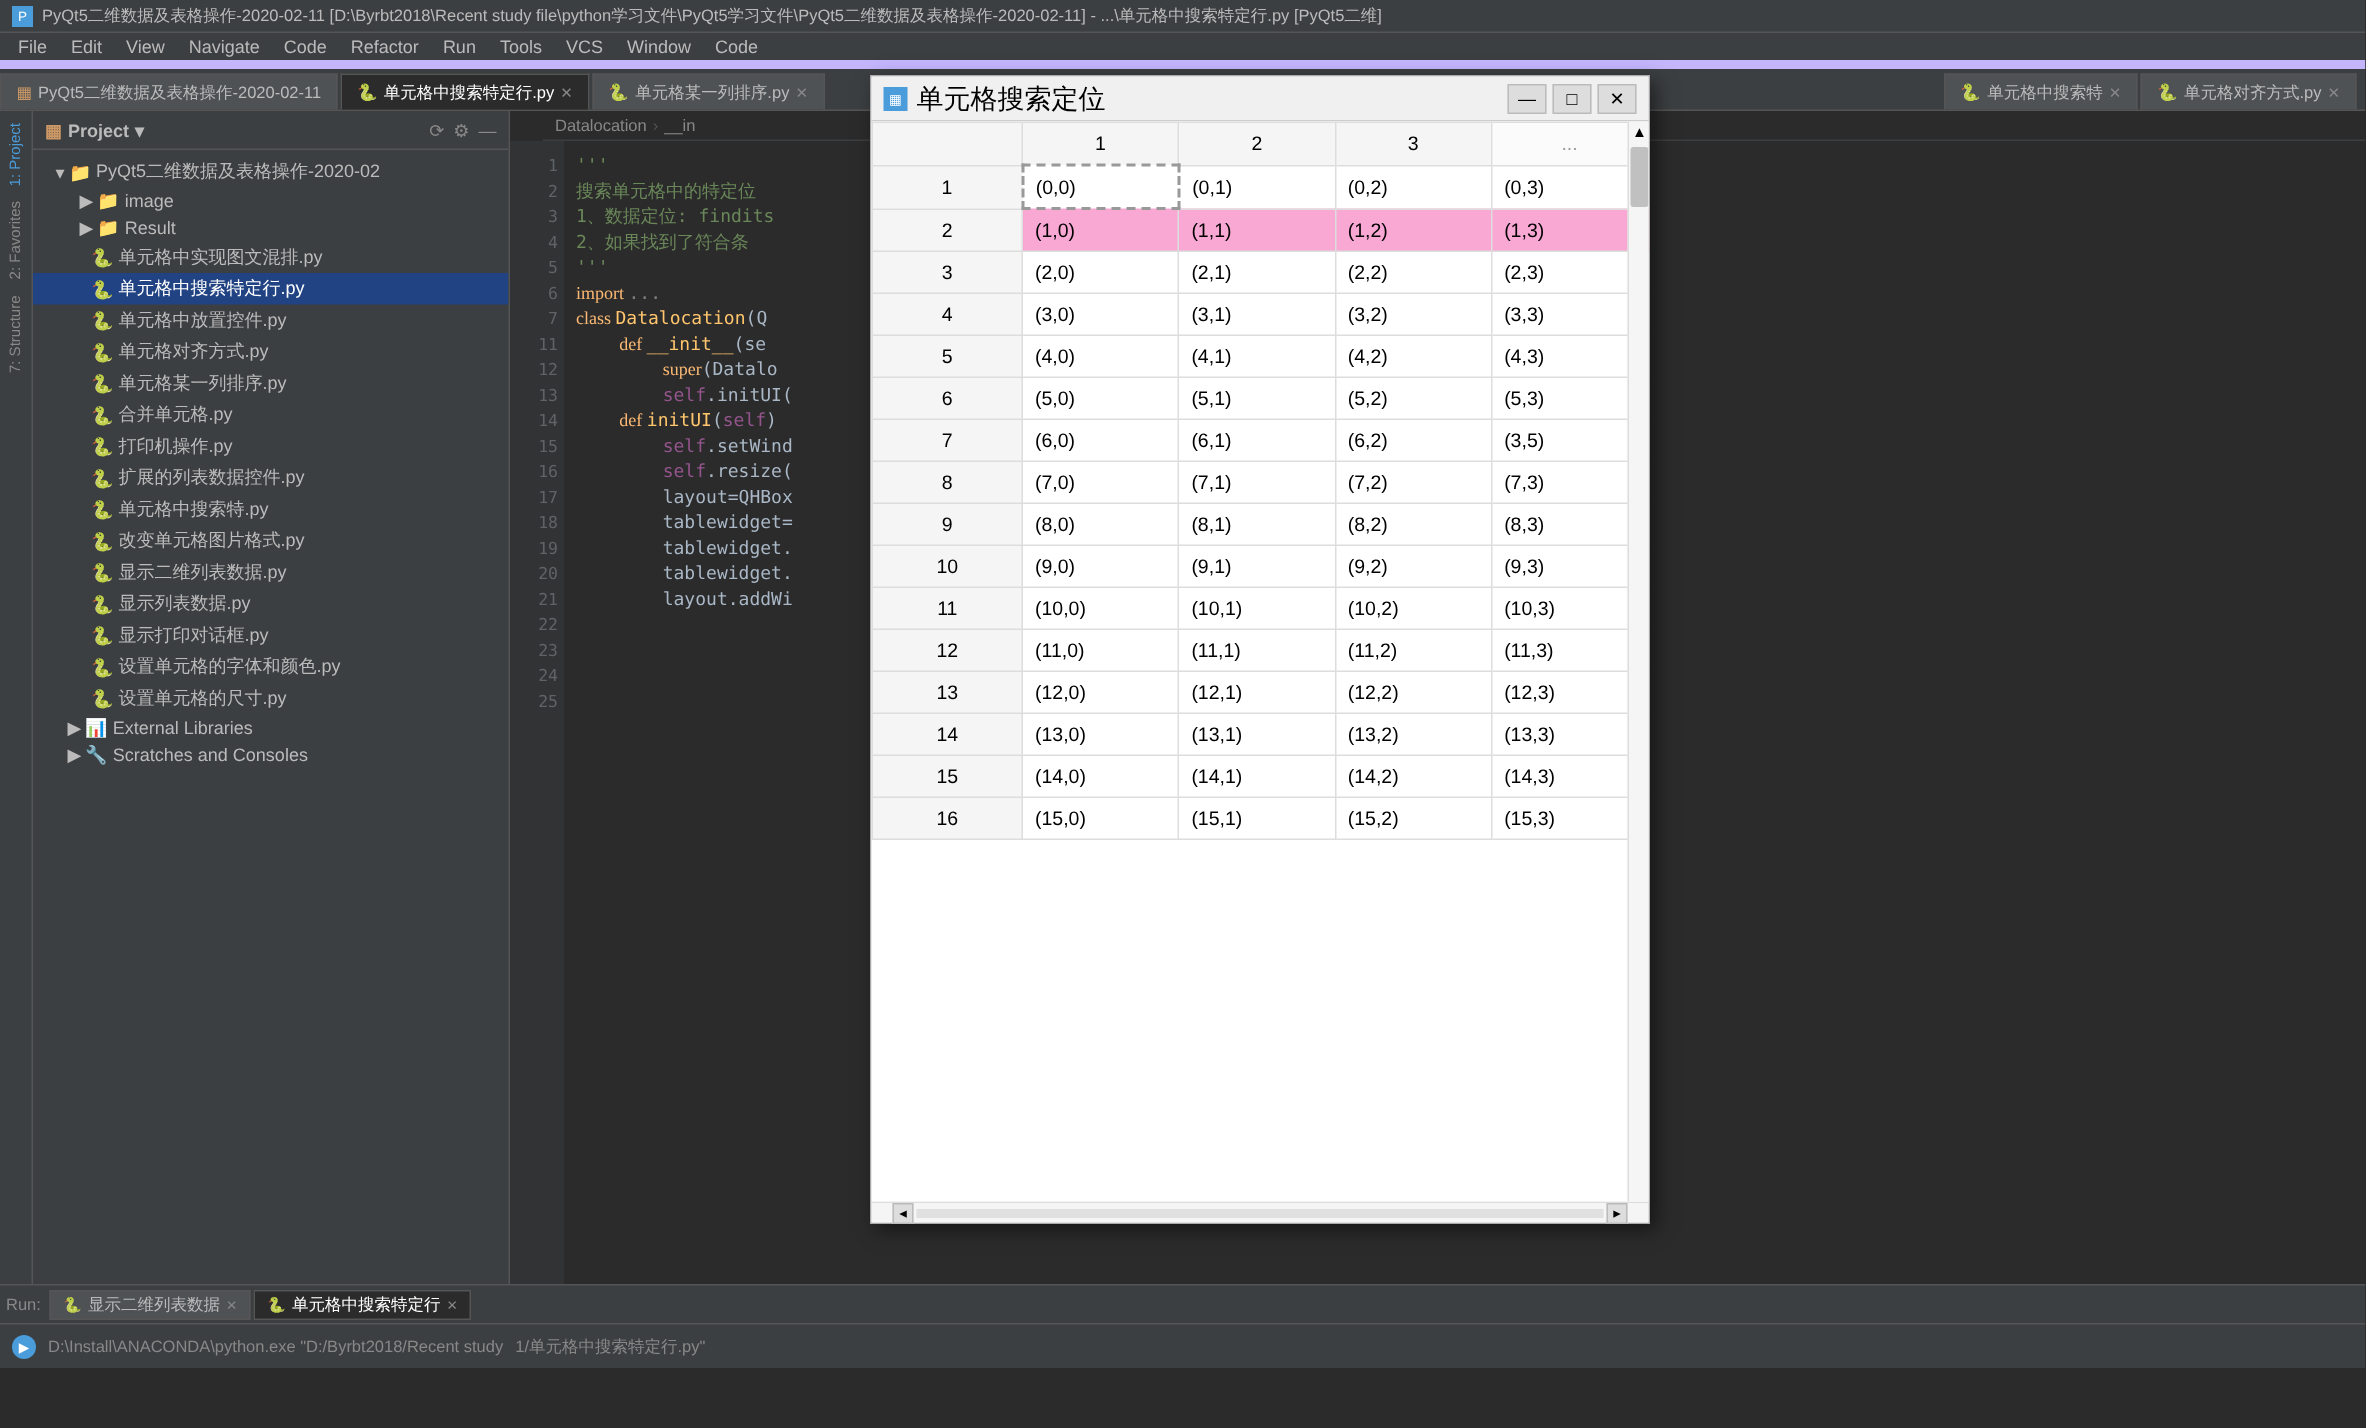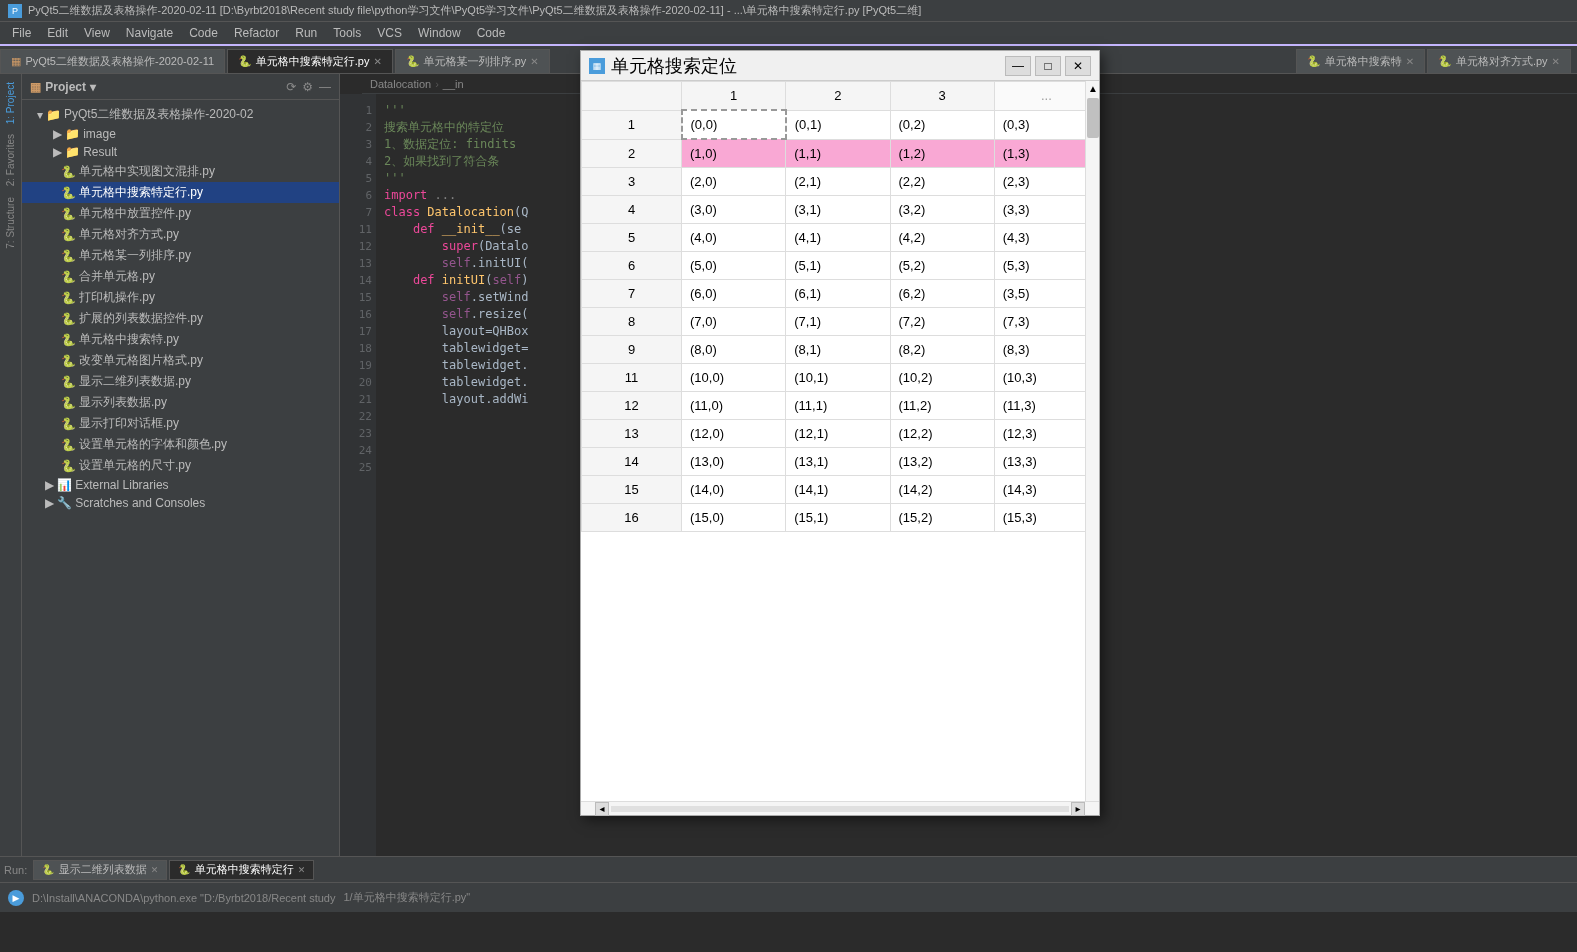--- a/index.html
+++ b/index.html
@@ -37,21 +37,21 @@
       line-height: 14px;
     }
 
     
     .menu-bar {
       background: #3c3f41;
       height: 24px;
       display: flex;
       align-items: center;
       padding: 0 4px;
-      border-bottom: 2px solid #c4b5fd;
+      border-bottom: 6px solid #c4b5fd;
       font-size: 12px;
       color: #bbbbbb;
     }
     .menu-item {
       padding: 2px 8px;
       cursor: pointer;
     }
 
     
     .tab-bar {
@@ -200,21 +200,21 @@
       flex: 1;
       padding: 8px;
       font-family: 'Consolas', monospace;
       font-size: 12px;
       line-height: 17px;
       color: #a9b7c6;
       overflow: hidden;
     }
     .code-line { white-space: pre; }
     .code-string { color: #6a8759; }
-    .code-keyword { color: #ec4899; }
+    .code-keyword { color: #fdba74; font-family: Liberation Serif, serif; }
     .code-comment { color: #808080; }
     .code-function { color: #ffc66d; }
     .code-self { color: #94558d; }
 
     
     .bottom-tabs {
       height: 26px;
       background: #3c3f41;
       border-top: 1px solid #555;
       display: flex;
@@ -776,20 +776,27 @@
             <td>(7,3)</td>
           </tr>
           <tr>
             <td class="row-header">9</td>
             <td>(8,0)</td>
             <td>(8,1)</td>
             <td>(8,2)</td>
             <td>(8,3)</td>
           </tr>
           <tr>
+            <td class="row-header">10</td>
+            <td>(9,0)</td>
+            <td>(9,1)</td>
+            <td>(9,2)</td>
+            <td>(9,3)</td>
+          </tr>
+          <tr>
             <td class="row-header">11</td>
             <td>(10,0)</td>
             <td>(10,1)</td>
             <td>(10,2)</td>
             <td>(10,3)</td>
           </tr>
           <tr>
             <td class="row-header">12</td>
             <td>(11,0)</td>
             <td>(11,1)</td>

